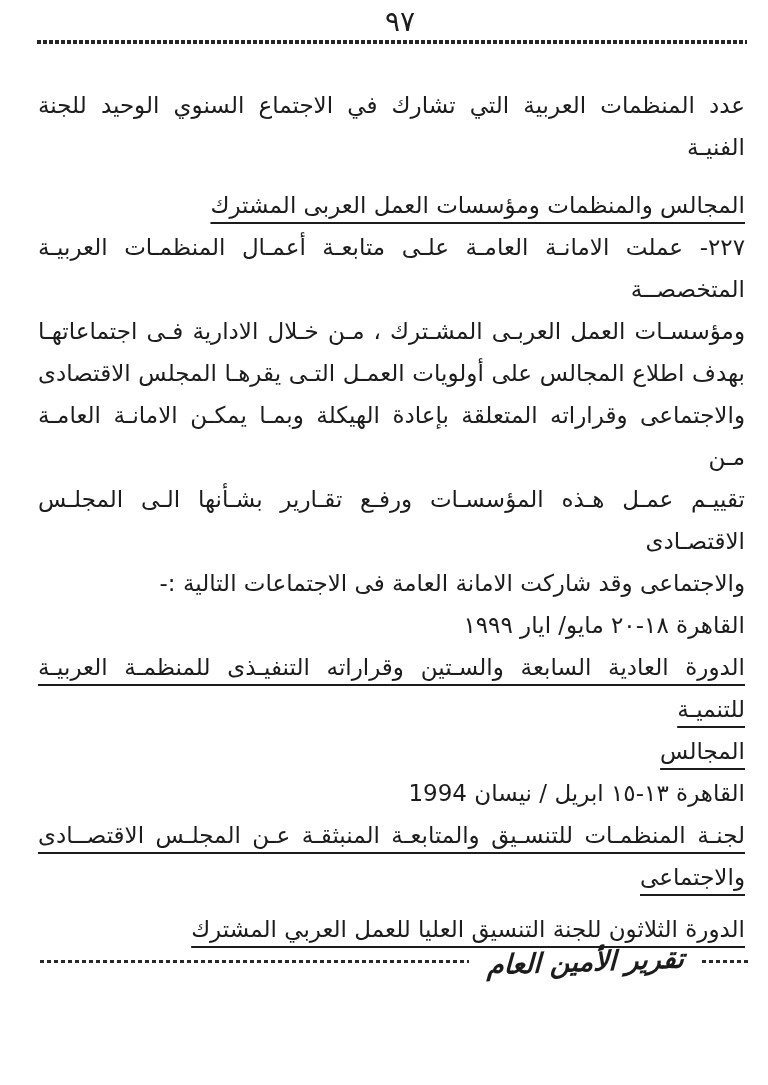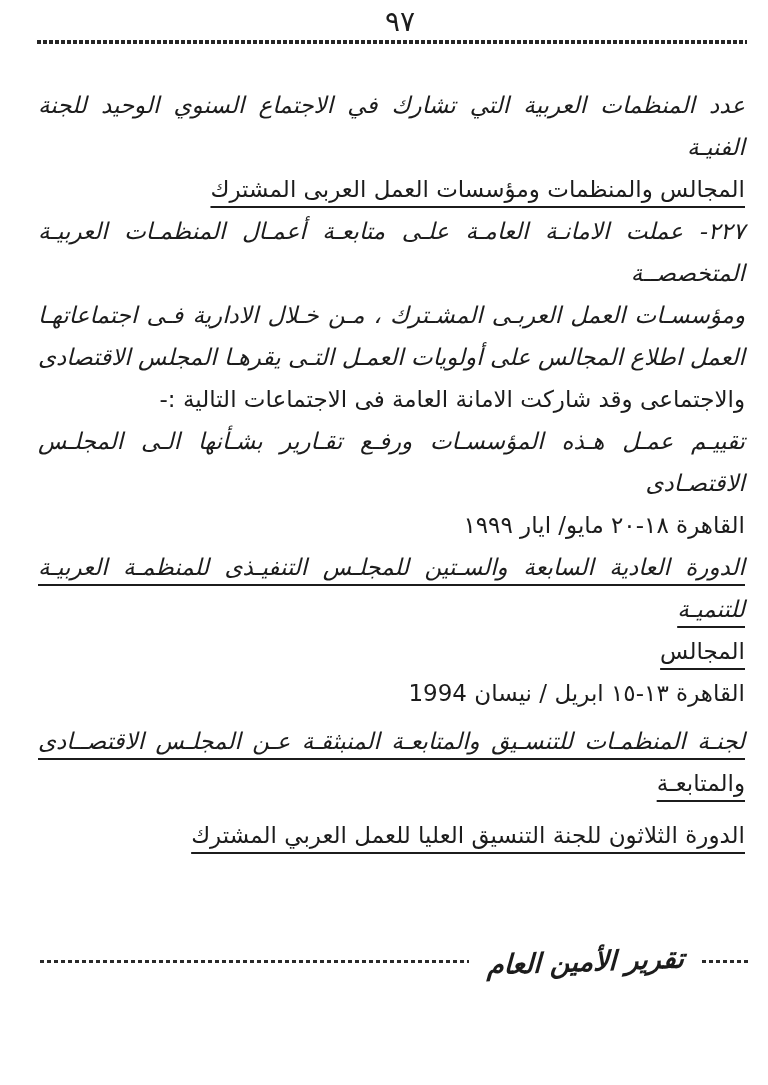--- a/index.html
+++ b/index.html
@@ -29,28 +29,28 @@
   .content {
     position: absolute;
     top: 84px; right: 23px;
     width: 707px;
     direction: rtl;
     font-size: 23px;
     line-height: 42px;
     text-align: right;
   }
   .line { white-space: normal; }
-  .fill { text-align: justify; text-align-last: justify; font-style: italic; }
+  .fill { text-align: justify; text-align-last: justify; }
   .ul {
     text-decoration: underline;
     text-underline-offset: 9px;
     text-decoration-thickness: 1.7px;
   }
-  .sec-heading { }
-  .meeting-3 { margin-top: 6px; }
+  .sec-heading { margin-top: 16px; }
+  .meeting-3 { margin-top: 0; }
   .meeting-4 { margin-top: 10px; }
   .para-num { }
   .footer {
     position: absolute;
     top: 946px; left: 40px; right: 18px;
     display: flex;
     align-items: center;
     gap: 12px;
   }
   .dash-short {
@@ -84,38 +84,39 @@
 
     <div>
       <div class="line fill">عدد المنظمات العربية التي تشارك في الاجتماع السنوي الوحيد  للجنة الفنيـة</div>
     </div>
 
     <div class="line ul sec-heading">المجالس والمنظمات ومؤسسات العمل العربى المشترك</div>
 
     <div>
       <div class="line fill"><span class="para-num">٢٢٧-</span> <span>عملت الامانـة العامـة علـى متابعـة أعمـال المنظمـات العربيـة المتخصصــة</span></div>
       <div class="line fill">ومؤسسـات العمل العربـى المشـترك ، مـن خـلال الادارية فـى اجتماعاتهـا</div>
-      <div class="line fill">العمل اطلاع المجالس على أولويات العمـل التـى يقرهـا المجلس الاقتصادى</div>
+      <div class="line fill">بهدف اطلاع المجالس على أولويات العمـل التـى يقرهـا المجلس الاقتصادى</div>
+      <div class="line fill">والاجتماعى وقراراته المتعلقة بإعادة الهيكلة  وبمـا يمكـن الامانـة العامـة مـن</div>
+      <div class="line fill">تقييـم عمـل هـذه المؤسسـات ورفـع تقـارير بشـأنها الـى المجلـس الاقتصـادى</div>
       <div class="line">والاجتماعى وقد شاركت الامانة العامة فى الاجتماعات التالية :-</div>
-      <div class="line fill">تقييـم عمـل هـذه المؤسسـات ورفـع تقـارير بشـأنها الـى المجلـس الاقتصـادى</div>
     </div>
 
     <div>
       <div class="line">القاهرة ١٨-٢٠ مايو/ ايار ١٩٩٩</div>
     </div>
 
     <div>
-      <div class="line ul fill">الدورة العادية السابعة والسـتين للمجلـس التنفيـذى للمنظمـة العربيـة   للتنميـة</div>
+      <div class="line ul fill">الدورة العادية السابعة والسـتين وقراراته التنفيـذى للمنظمـة العربيـة   للتنميـة</div>
       <div class="line ul">المجالس</div>
       <div class="line">القاهرة ١٣-١٥ ابريل / نيسان 1994</div>
     </div>
 
     <div class="meeting-3">
       <div class="line ul fill">لجنـة المنظمـات للتنسـيق والمتابعـة المنبثقـة  عـن المجلـس الاقتصــادى</div>
-      <div class="line ul">والمتابعـة</div>
+      <div class="line ul">والاجتماعى</div>
     </div>
 
     <div class="meeting-4">
       <div class="line ul">الدورة الثلاثون للجنة التنسيق العليا للعمل العربي المشترك</div>
 
     </div>
 
   </div>
 
   <div class="footer">

